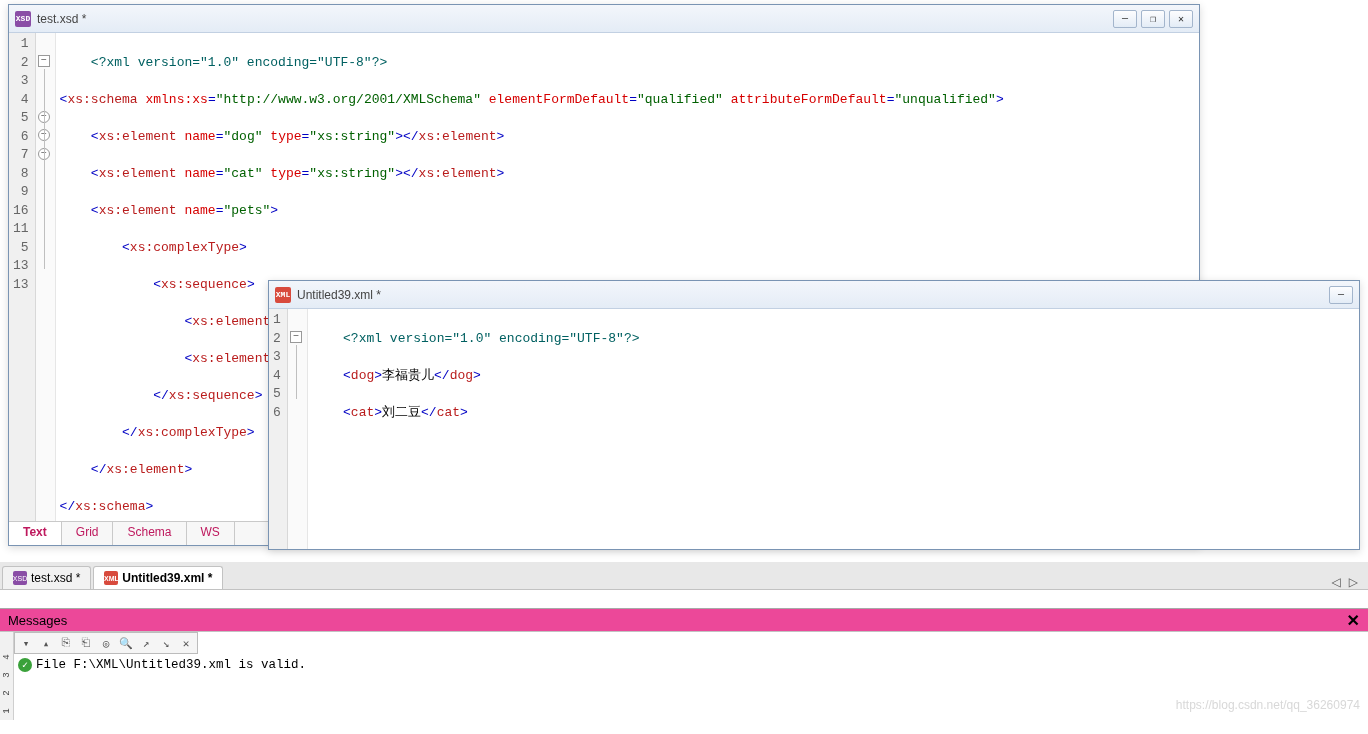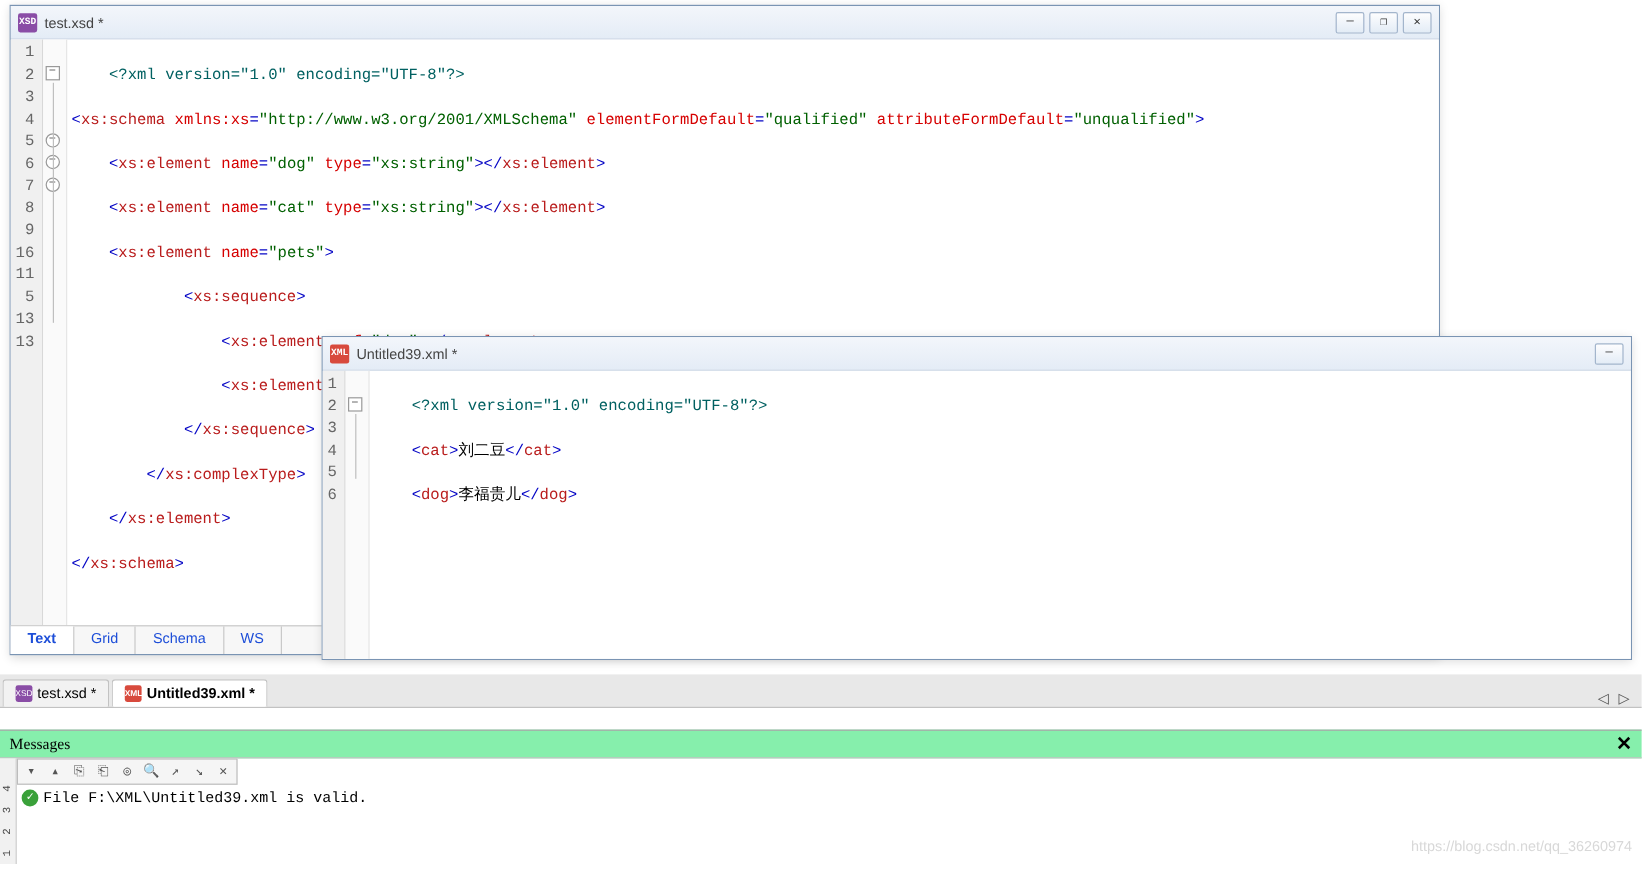--- a/index.html
+++ b/index.html
@@ -109,21 +109,21 @@
   height: 24px;
   border-top: 1px solid #c9c9c9;
   background: #f7f7f7;
   display: flex;
   font-family: "Segoe UI", Tahoma, sans-serif;
   font-size: 12px;
 }
 .tab {
   padding: 3px 14px;
   border-right: 1px solid #c9c9c9;
-  color: #1d4ed8;
+  color: #be185d;
   cursor: pointer;
   text-align: center;
 }
 .tab.active { background: #fff; font-weight: bold; }
 
 .doc-tabs {
   position: absolute;
   top: 562px; left: 0; right: 0;
   height: 28px;
   background: #e8e8e8;
@@ -150,22 +150,22 @@
 .mini-xml { background: #d84a3d; }
 .doc-nav { margin-left: auto; padding: 0 10px; display: flex; gap: 8px; color: #555; }
 .doc-nav span { cursor: pointer; font-size: 12px; }
 
 .messages-header {
   position: absolute;
   top: 608px; left: 0; right: 0;
   height: 24px;
   border-top: 1px solid #a8a8a8;
   border-bottom: 1px solid #c2c2c2;
-  background: #86efac;
-  font-family: Liberation Serif, serif;
+  background: #ec4899;
+  font-family: Liberation Sans, sans-serif;
   font-size: 13px;
   padding: 2px 8px;
   display: flex;
   align-items: center;
 }
 .messages-header .close-x { margin-left: auto; font-size: 16px; font-weight: bold; cursor: pointer; color: #000; }
 
 .msg-toolbar {
   position: absolute;
   top: 632px; left: 14px;
@@ -271,20 +271,21 @@
       <div class="fold-mark" style="top:96px;border-radius:50%">−</div>
       <div class="fold-mark" style="top:115px;border-radius:50%">−</div>
       <div class="fold-line" style="top:36px; height:200px;"></div>
     </div>
     <div class="code-area">
 <div><span>    </span><span class="xmldecl">&lt;?xml version="1.0" encoding="UTF-8"?&gt;</span></div>
 <div><span class="bracket">&lt;</span><span class="tagname">xs:schema</span> <span class="attrname">xmlns:xs</span><span class="bracket">=</span><span class="attrval">"http://www.w3.org/2001/XMLSchema"</span> <span class="attrname">elementFormDefault</span><span class="bracket">=</span><span class="attrval">"qualified"</span> <span class="attrname">attributeFormDefault</span><span class="bracket">=</span><span class="attrval">"unqualified"</span><span class="bracket">&gt;</span></div>
 <div>    <span class="bracket">&lt;</span><span class="tagname">xs:element</span> <span class="attrname">name</span><span class="bracket">=</span><span class="attrval">"dog"</span> <span class="attrname">type</span><span class="bracket">=</span><span class="attrval">"xs:string"</span><span class="bracket">&gt;&lt;/</span><span class="tagname">xs:element</span><span class="bracket">&gt;</span></div>
 <div>    <span class="bracket">&lt;</span><span class="tagname">xs:element</span> <span class="attrname">name</span><span class="bracket">=</span><span class="attrval">"cat"</span> <span class="attrname">type</span><span class="bracket">=</span><span class="attrval">"xs:string"</span><span class="bracket">&gt;&lt;/</span><span class="tagname">xs:element</span><span class="bracket">&gt;</span></div>
 <div>    <span class="bracket">&lt;</span><span class="tagname">xs:element</span> <span class="attrname">name</span><span class="bracket">=</span><span class="attrval">"pets"</span><span class="bracket">&gt;</span></div>
+<div>        <span class="bracket">&lt;</span><span class="tagname">xs:complexType</span><span class="bracket">&gt;</span></div>
 <div>            <span class="bracket">&lt;</span><span class="tagname">xs:sequence</span><span class="bracket">&gt;</span></div>
 <div>                <span class="bracket">&lt;</span><span class="tagname">xs:element</span> <span class="attrname">ref</span><span class="bracket">=</span><span class="attrval">"dog"</span><span class="bracket">&gt;&lt;/</span><span class="tagname">xs:element</span><span class="bracket">&gt;</span></div>
 <div>                <span class="bracket">&lt;</span><span class="tagname">xs:element</span> <span class="attrname">ref</span><span class="bracket">=</span><span class="attrval">"cat"</span><span class="bracket">&gt;&lt;/</span><span class="tagname">xs:element</span><span class="bracket">&gt;</span></div>
 <div>            <span class="bracket">&lt;/</span><span class="tagname">xs:sequence</span><span class="bracket">&gt;</span></div>
 <div>        <span class="bracket">&lt;/</span><span class="tagname">xs:complexType</span><span class="bracket">&gt;</span></div>
 <div>    <span class="bracket">&lt;/</span><span class="tagname">xs:element</span><span class="bracket">&gt;</span></div>
 <div><span class="bracket">&lt;/</span><span class="tagname">xs:schema</span><span class="bracket">&gt;</span></div>
 <div> </div>
     </div>
     <div class="tabs-row">
@@ -312,22 +313,22 @@
       <div>4</div>
         <div>5</div>
         <div>6</div>
     </div>
     <div class="foldcol">
       <div class="fold-mark" style="top:22px">−</div>
       <div class="fold-line" style="top:36px; height:54px;"></div>
     </div>
     <div class="code-area">
 <div><span>    </span><span class="xmldecl">&lt;?xml version="1.0" encoding="UTF-8"?&gt;</span></div>
+<div>    <span class="bracket">&lt;</span><span class="tagname">dog</span><span class="bracket">&gt;</span><span class="text">李福贵儿</span><span class="bracket">&lt;/</span><span class="tagname">dog</span><span class="bracket">&gt;</span></div>
 <div>    <span class="bracket">&lt;</span><span class="tagname">cat</span><span class="bracket">&gt;</span><span class="text">刘二豆</span><span class="bracket">&lt;/</span><span class="tagname">cat</span><span class="bracket">&gt;</span></div>
-<div>    <span class="bracket">&lt;</span><span class="tagname">dog</span><span class="bracket">&gt;</span><span class="text">李福贵儿</span><span class="bracket">&lt;/</span><span class="tagname">dog</span><span class="bracket">&gt;</span></div>
 <div> </div>
     </div>
   </div>
 </div>
 
 <div class="doc-tabs">
   <div class="doc-tab">
     <span class="mini-icon mini-xsd">XSD</span>
     <span>test.xsd *</span>
   </div>

